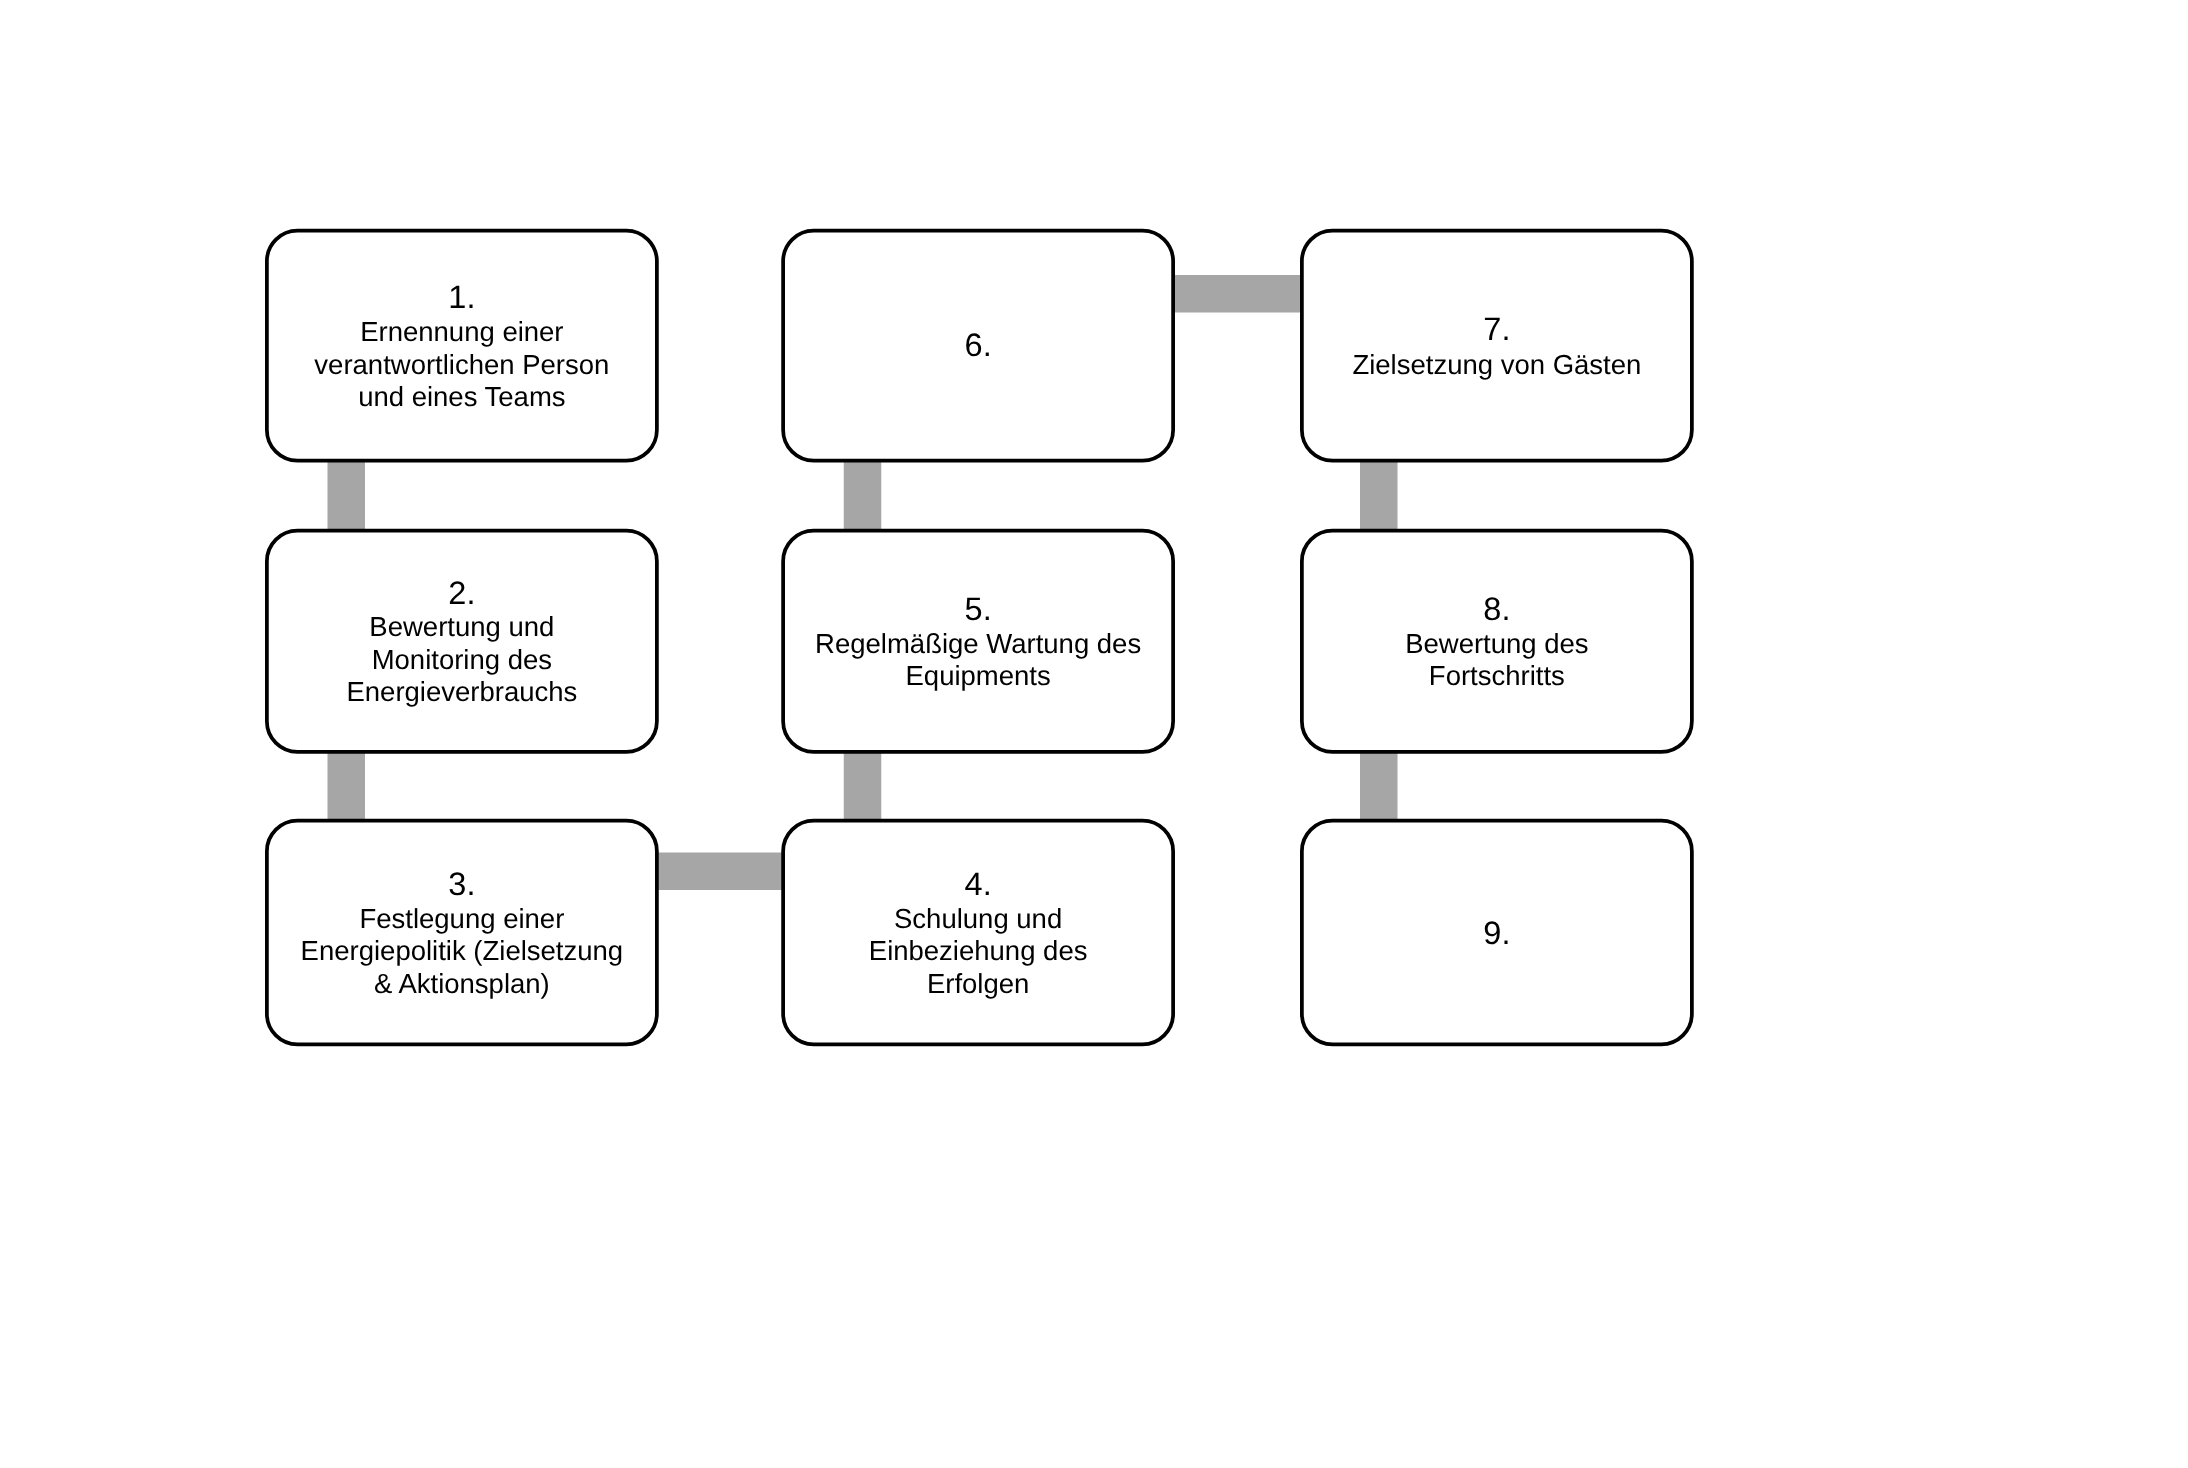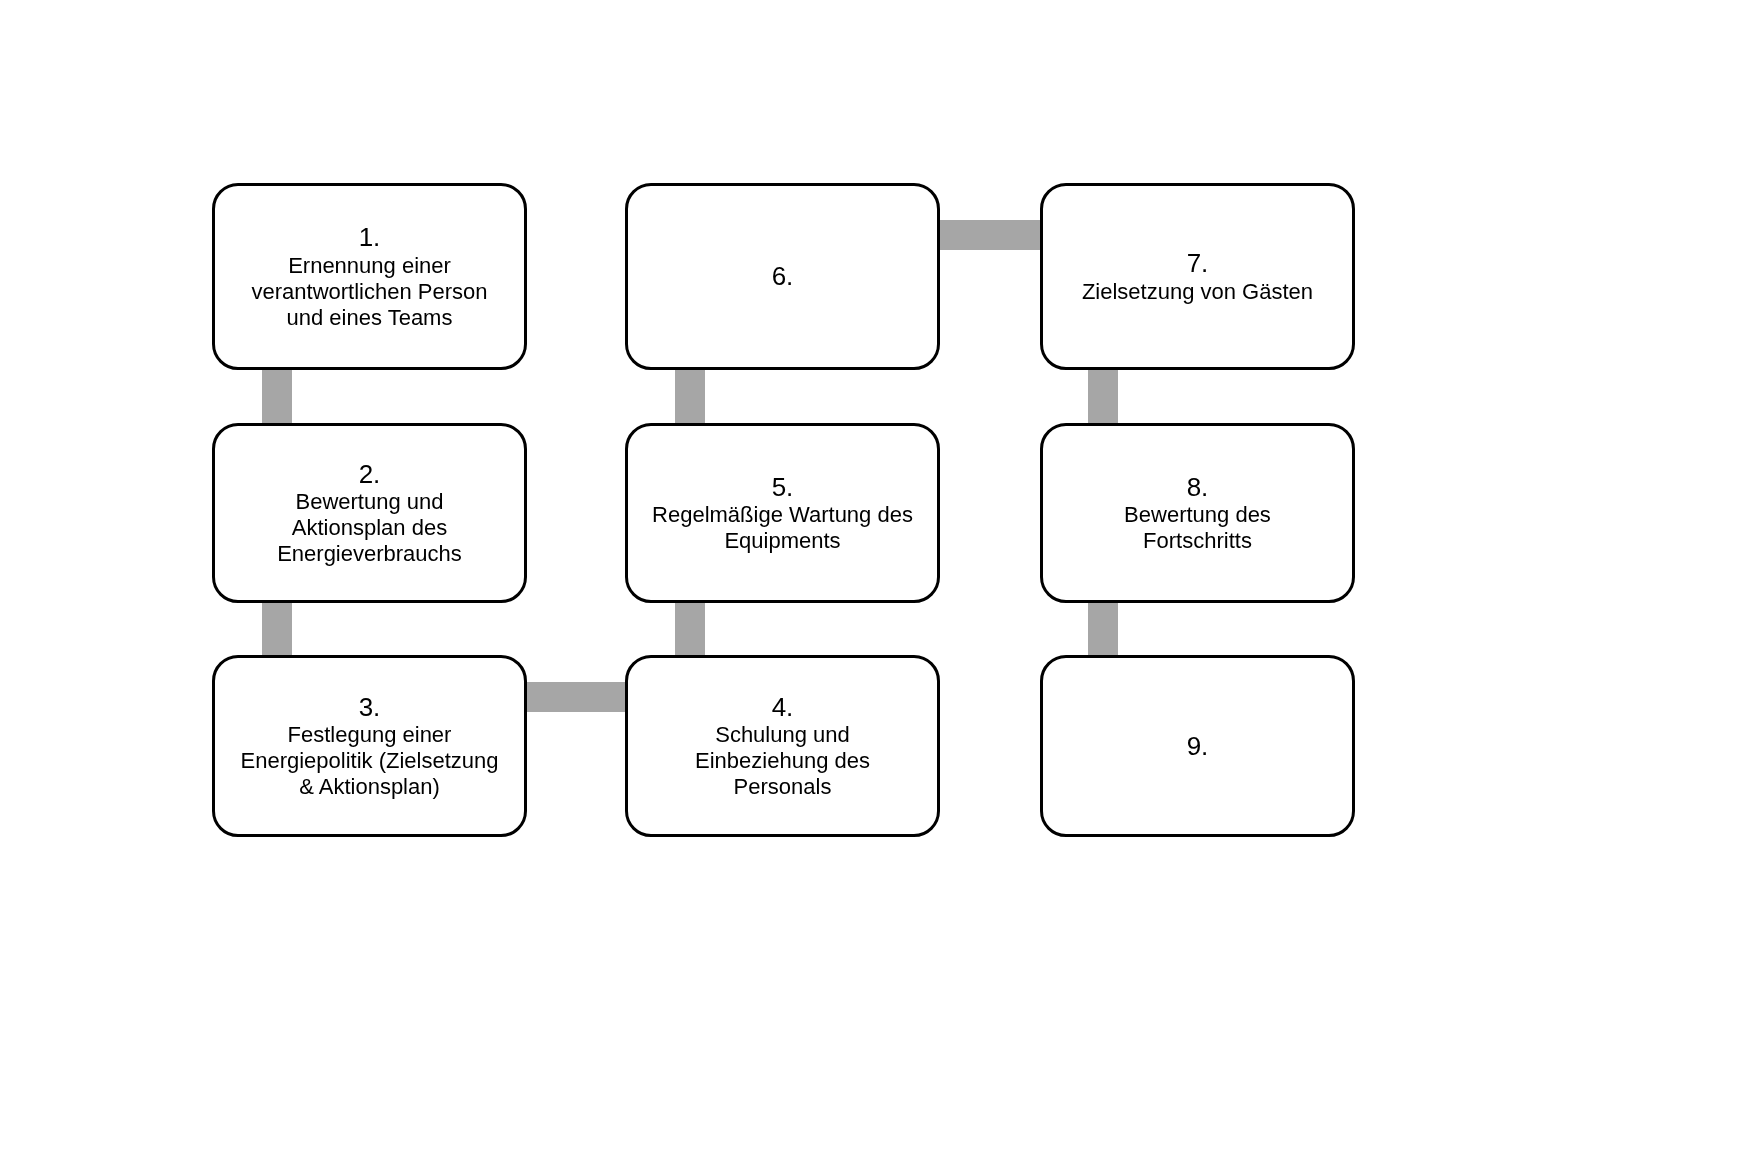--- a/index.html
+++ b/index.html
@@ -71,36 +71,36 @@
   <div class="node" style="left:212px; top:183px; width:315px; height:187px;">
     <div class="node-num">1.</div>
     <div class="node-label">Ernennung einer
 verantwortlichen Person
 und eines Teams</div>
   </div>
 
   <div class="node" style="left:212px; top:423px; width:315px; height:180px;">
     <div class="node-num">2.</div>
     <div class="node-label">Bewertung und
-Aktionsplan des
+Monitoring des
 Energieverbrauchs</div>
   </div>
 
   <div class="node" style="left:212px; top:655px; width:315px; height:182px;">
     <div class="node-num">3.</div>
     <div class="node-label">Festlegung einer
 Energiepolitik (Zielsetzung
 &amp; Aktionsplan)</div>
   </div>
 
   <div class="node" style="left:625px; top:655px; width:315px; height:182px;">
     <div class="node-num">4.</div>
     <div class="node-label">Schulung und
 Einbeziehung des
-Personals</div>
+Erfolgen</div>
   </div>
 
   <div class="node" style="left:625px; top:423px; width:315px; height:180px;">
     <div class="node-num">5.</div>
     <div class="node-label">Regelmäßige Wartung des
 Equipments</div>
   </div>
 
   <div class="node" style="left:625px; top:183px; width:315px; height:187px;">
     <div class="node-num">6.</div>

